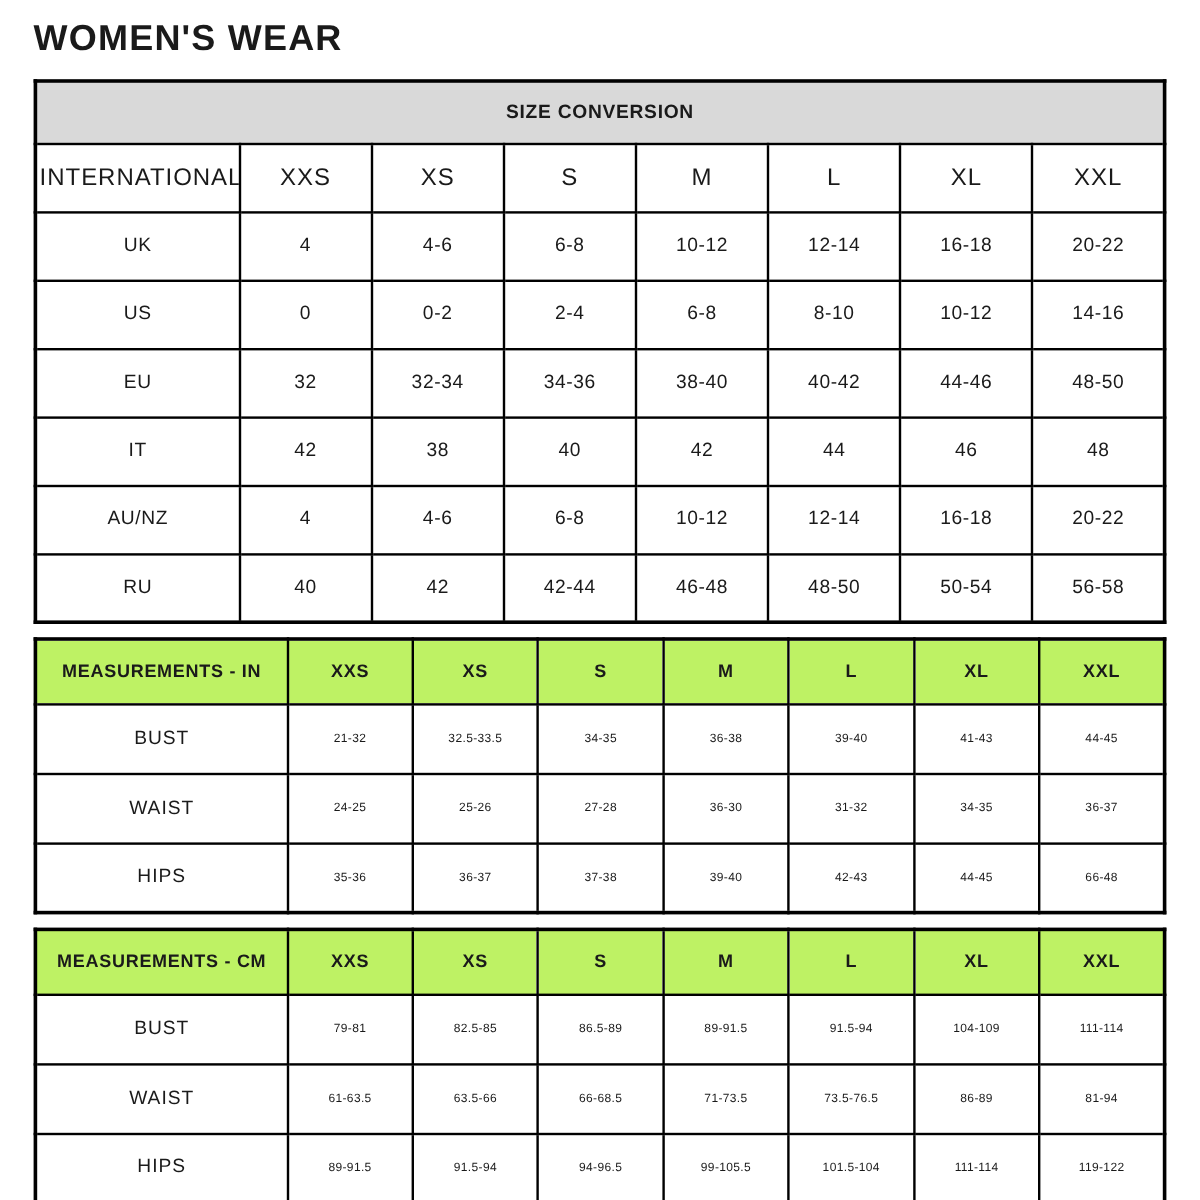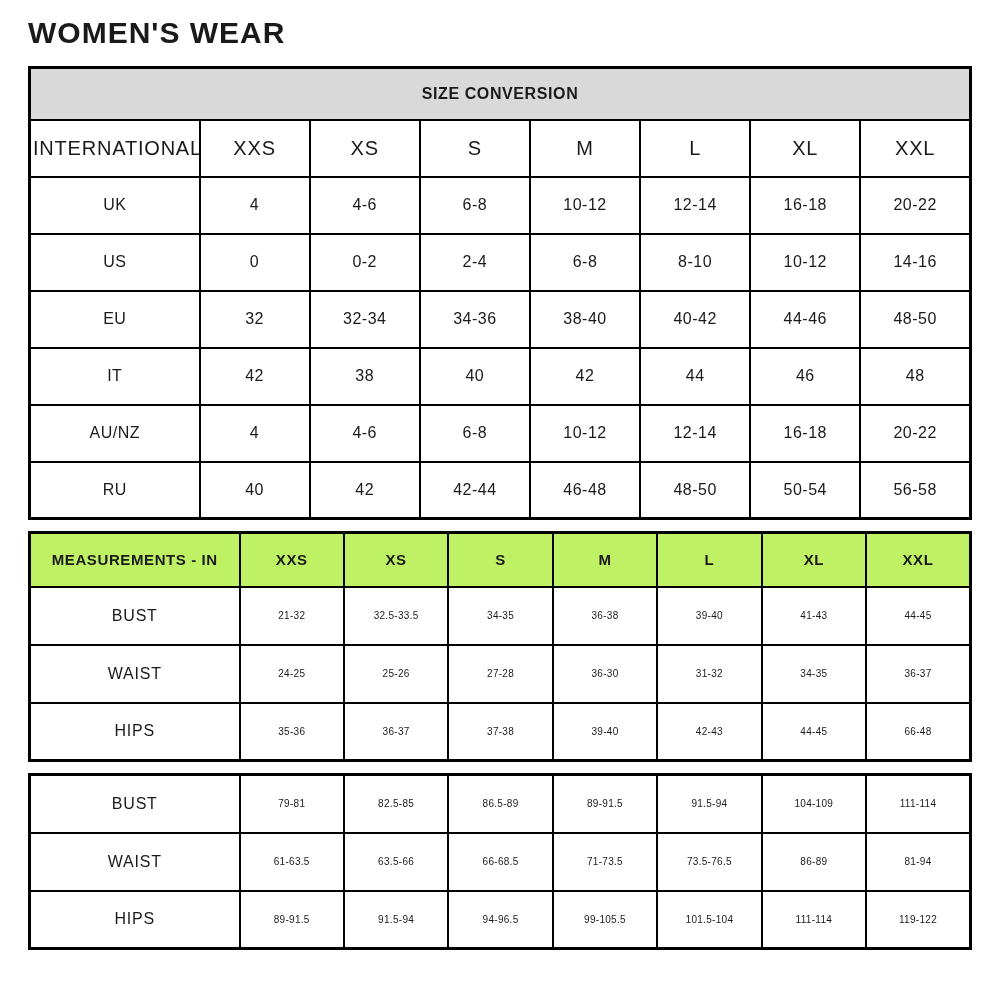--- a/index.html
+++ b/index.html
@@ -214,20 +214,30 @@
     <col>
       <col>
       <col>
       <col>
       <col>
       <col>
       <col>
   </colgroup>
   <tbody>
       <tr>
+        <th>MEASUREMENTS - CM</th>
+        <th>XXS</th>
+        <th>XS</th>
+        <th>S</th>
+        <th>M</th>
+        <th>L</th>
+        <th>XL</th>
+        <th>XXL</th>
+      </tr>
+      <tr>
         <td class="row-label">BUST</td>
         <td class="val">79-81</td>
         <td class="val">82.5-85</td>
         <td class="val">86.5-89</td>
         <td class="val">89-91.5</td>
         <td class="val">91.5-94</td>
         <td class="val">104-109</td>
         <td class="val">111-114</td>
       </tr>
       <tr>

